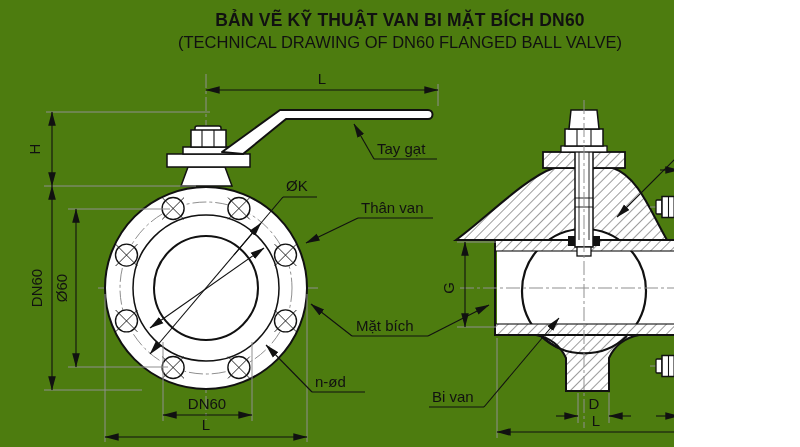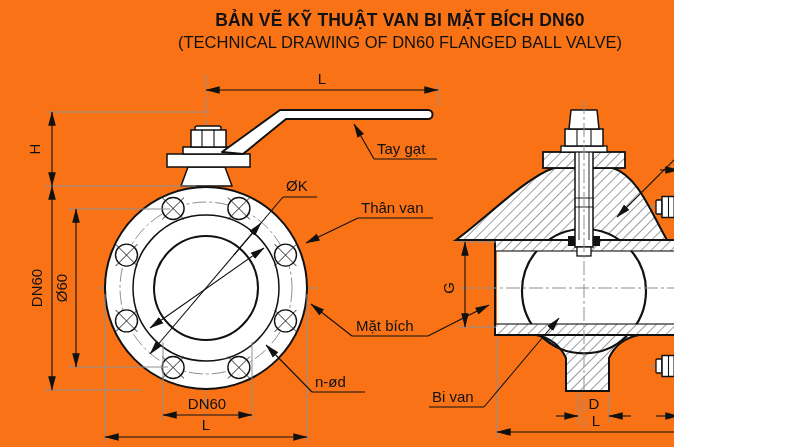--- a/index.html
+++ b/index.html
@@ -1,16 +1,16 @@
 <!DOCTYPE html>
 <html><head>
 <meta charset="utf-8">
 <style>
   html,body{margin:0;padding:0;background:#fff;}
-  .page{position:relative;width:674px;height:447px;background:#f97316;overflow:hidden;
+  .page{position:relative;width:674px;height:447px;background:#4d7c0f;overflow:hidden;
         font-family:"Liberation Sans", sans-serif;color:#111;}
   .titleblock{position:absolute;top:10px;left:0;width:800px;text-align:center;line-height:1.25;}
   .title{font-size:17.5px;font-weight:bold;letter-spacing:.2px;}
   .subtitle{font-size:16.5px;font-weight:400;}
   svg{position:absolute;left:0;top:0;}
   svg text{font-family:"Liberation Sans", sans-serif;font-size:15px;fill:#111;}
   .thin{stroke:#111;stroke-width:1.1;fill:none;}
   .ext{stroke:#8f8f8f;stroke-width:1;fill:none;}
   .cl{stroke:#8f8f8f;stroke-width:1;fill:none;stroke-dasharray:14 3 3 3;}
   .bold{stroke:#111;stroke-width:2;fill:none;}

